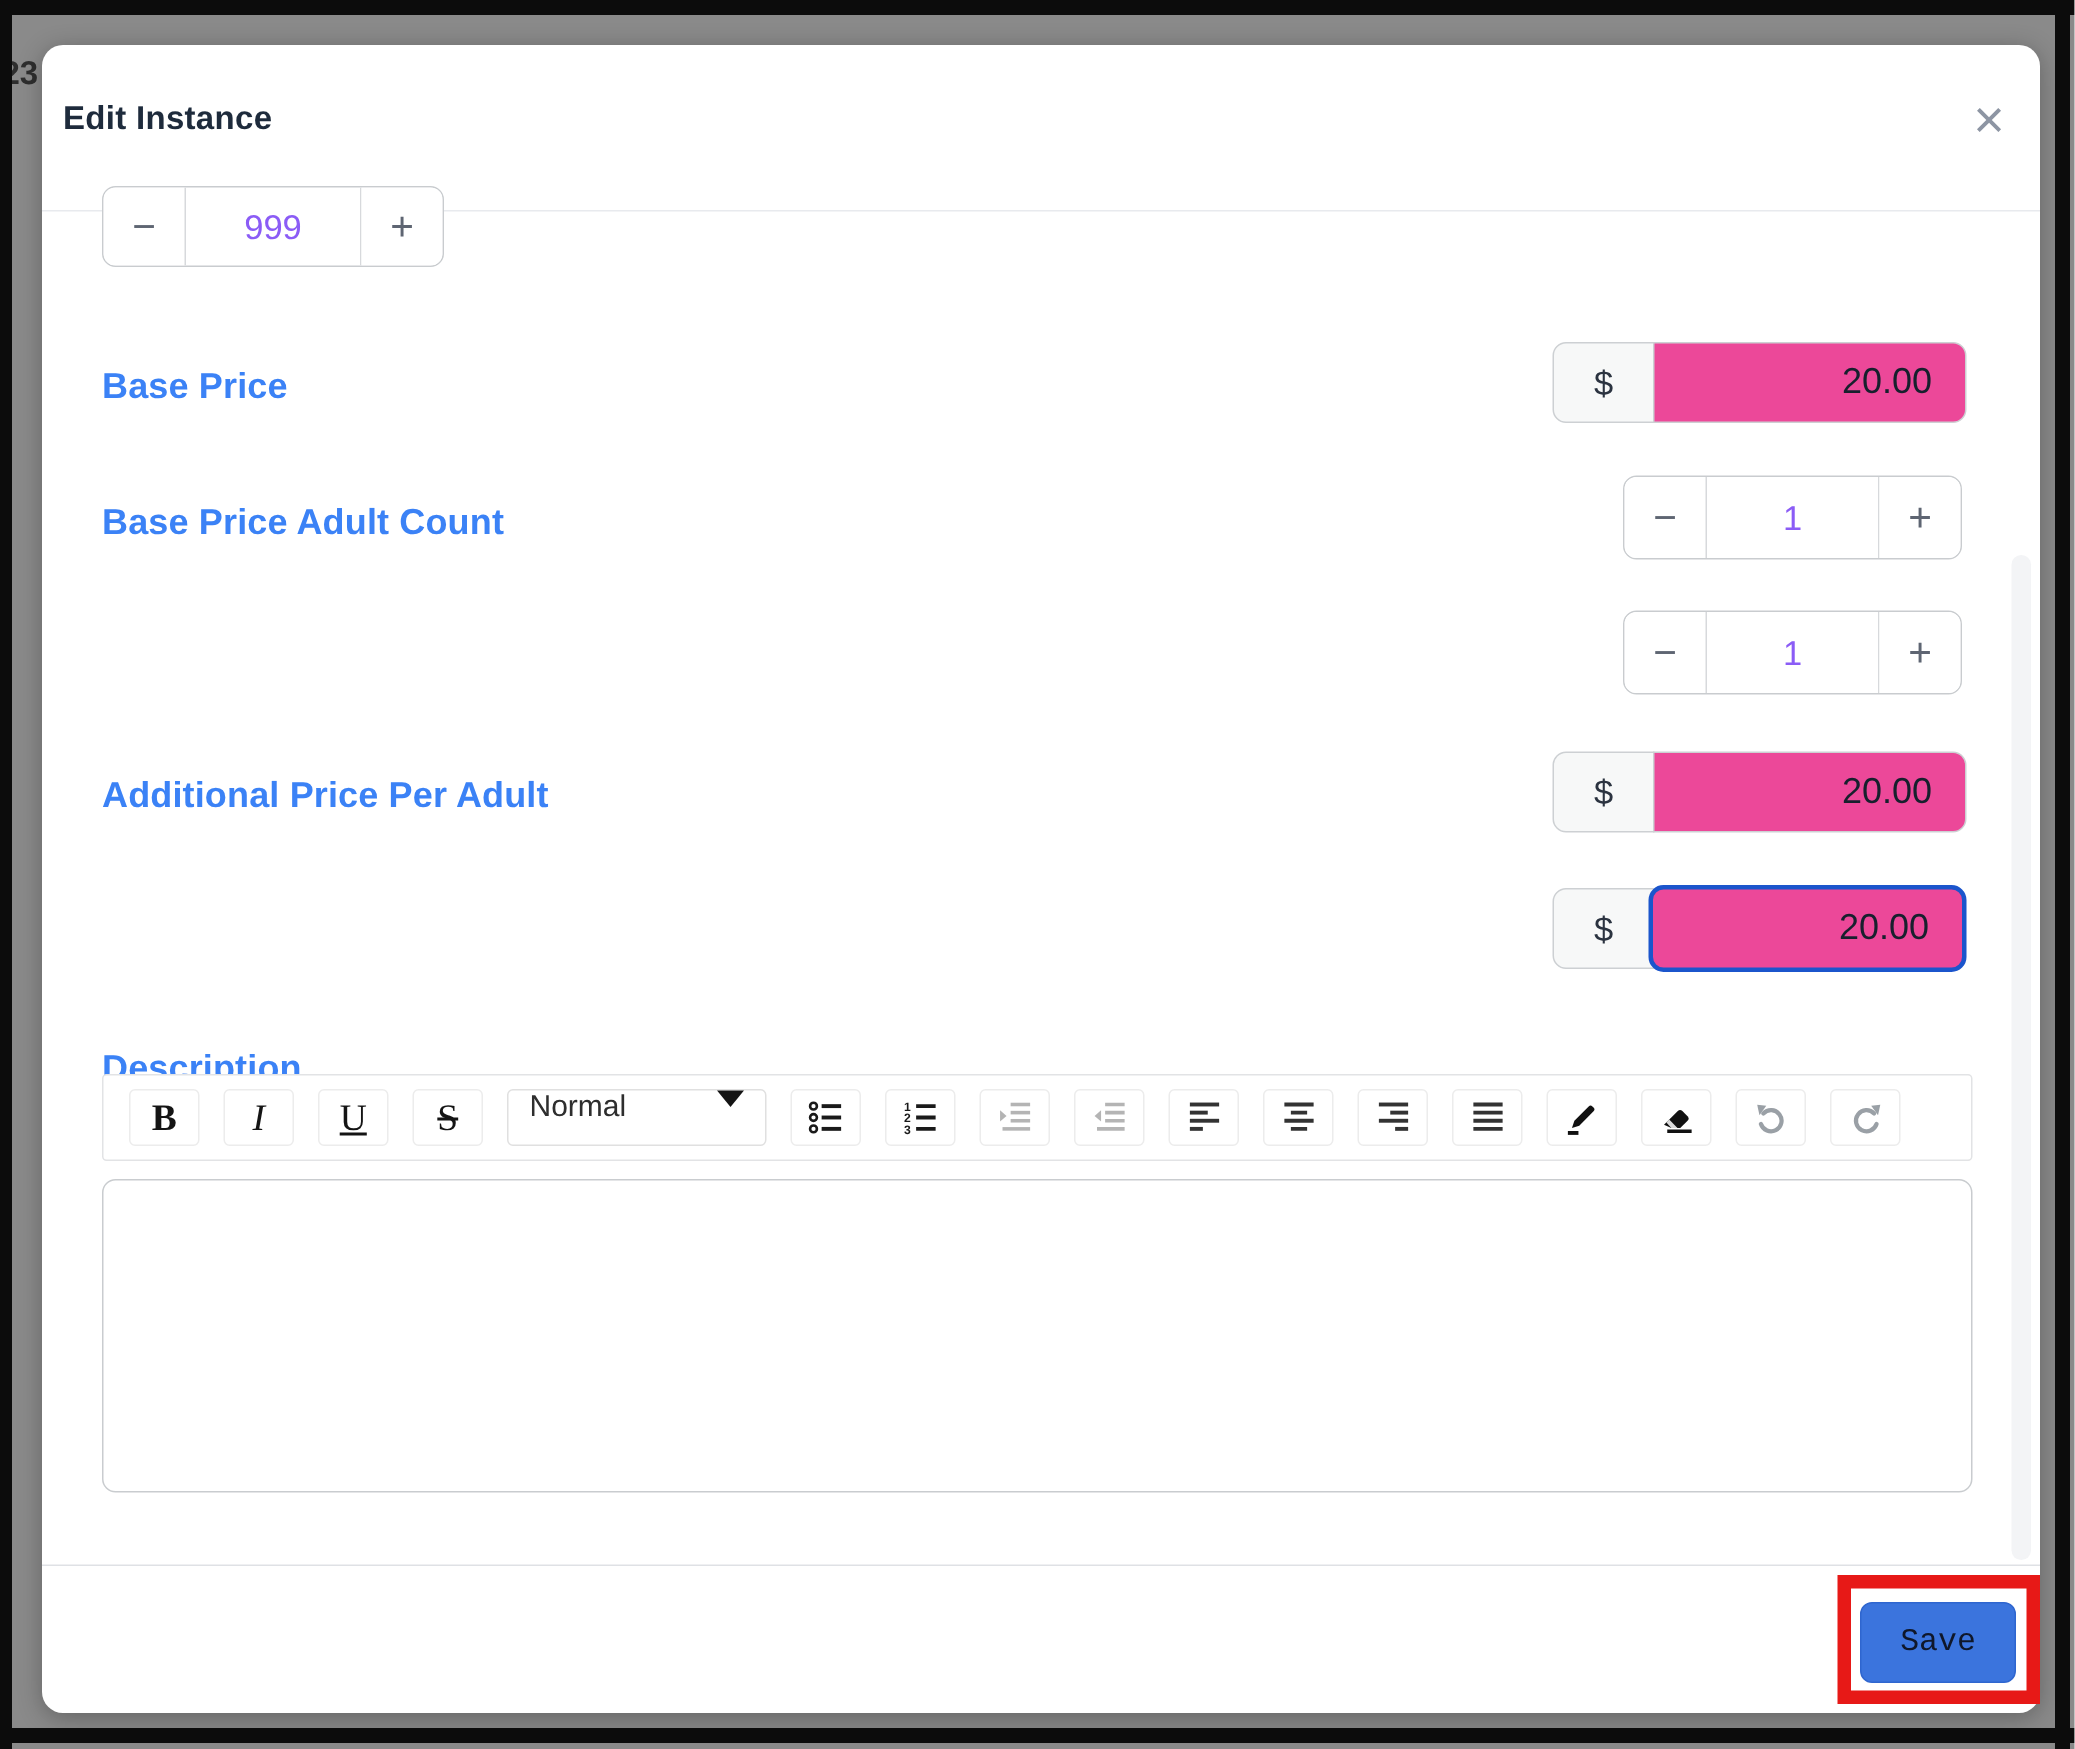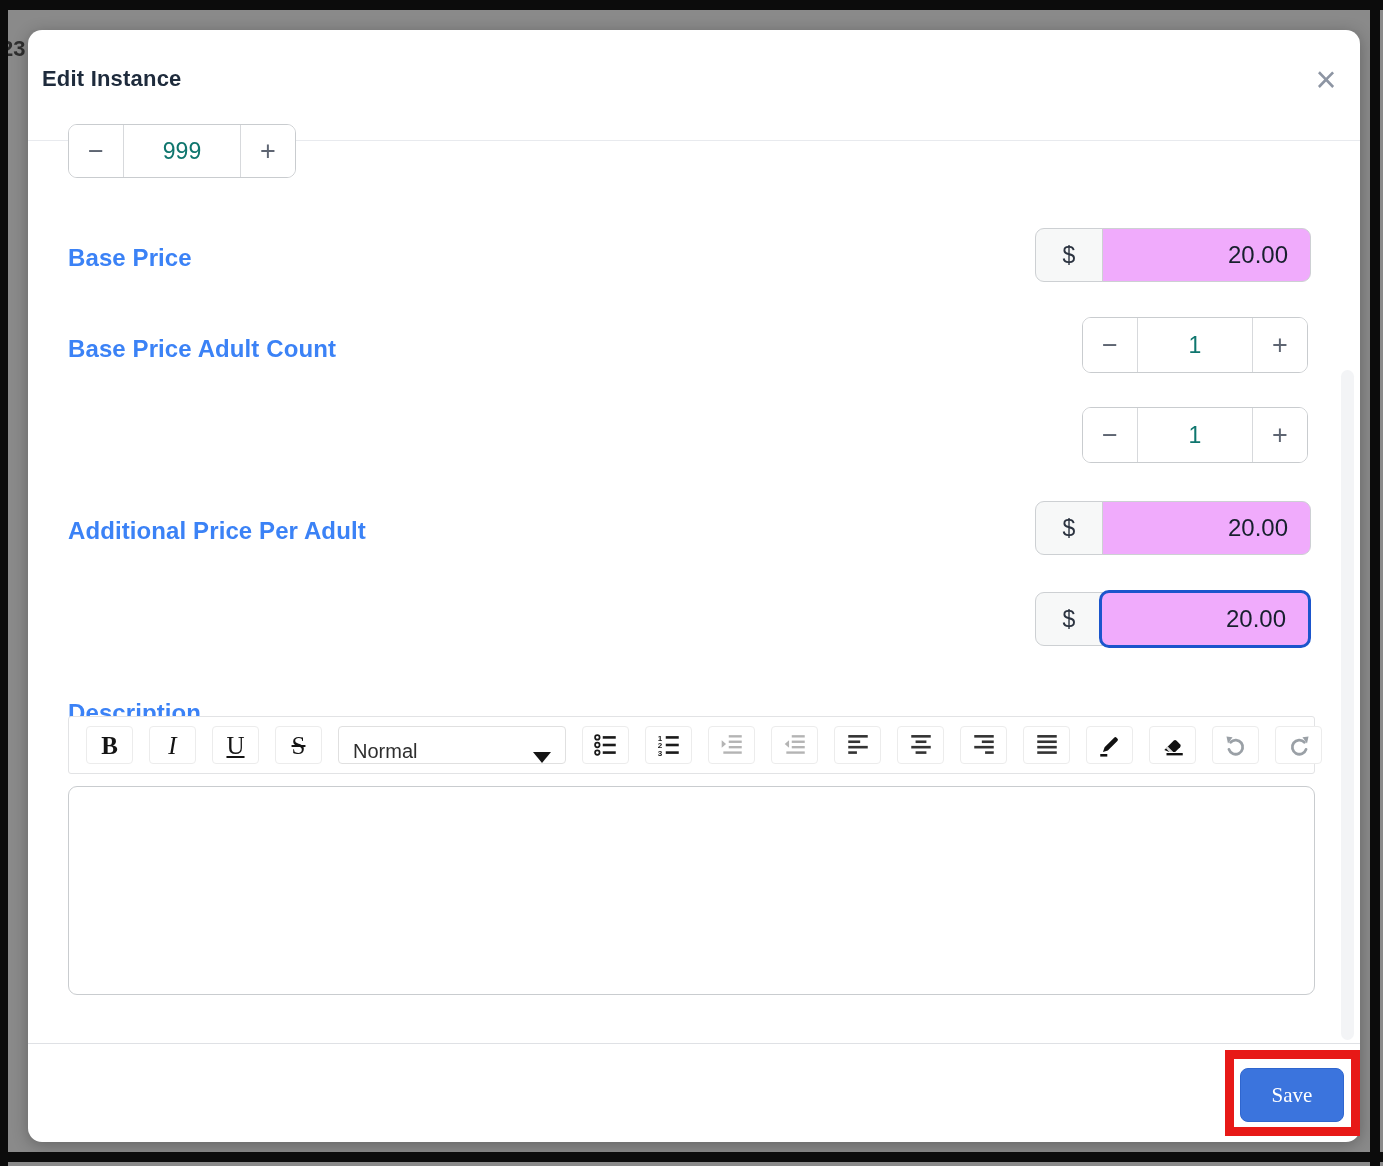--- a/index.html
+++ b/index.html
@@ -41,42 +41,42 @@
     position:absolute;display:flex;height:56px;box-sizing:border-box;
     border:1px solid #c9cccf;border-radius:9px;background:#fff;overflow:hidden;
   }
   .stepper .st-btn{
     width:54px;display:flex;align-items:center;justify-content:center;
     font-size:27px;color:#5e6572;cursor:pointer;background:#fff;
   }
   .stepper .st-val{
     flex:1;display:flex;align-items:center;justify-content:center;
     border-left:1px solid #d7d9dc;border-right:1px solid #d7d9dc;
-    font-size:23px;color:#0f766e;
+    font-size:23px;color:#8b5cf6;
   }
   .qty-stepper{left:40px;top:94px;width:228px;height:54px;}
   .stepper-adult{left:1054px;top:287px;width:226px;}
   .stepper-children{left:1054px;top:377px;width:226px;}
 
   
   .field-label{
     position:absolute;left:40px;
     font-size:24px;font-weight:700;color:#3b82f6;letter-spacing:.1px;
   }
   
   .currency-group{position:absolute;left:1007px;width:276px;height:54px;}
   .currency-prefix{
     position:absolute;left:0;top:0;width:68px;height:100%;box-sizing:border-box;
     background:#f7f8f8;border:1px solid #cdd0d3;border-radius:9px 0 0 9px;
     display:flex;align-items:center;justify-content:center;
     font-size:23px;color:#2b3340;
   }
   .currency-input{
     position:absolute;left:67px;top:0;right:0;bottom:0;box-sizing:border-box;
-    border:1px solid #cdd0d3;border-radius:0 9px 9px 0;background:#f0abfc;
+    border:1px solid #cdd0d3;border-radius:0 9px 9px 0;background:#ec4899;
     text-align:right;padding:0 22px 0 6px;outline:none;
     font-size:24px;color:#17202d;font-family:"Liberation Sans",sans-serif;width:209px;
   }
   .currency-input.focused{
     left:64px;top:-2px;bottom:-2px;height:58px;width:212px;
     border:3px solid #1b55cc;border-radius:10px;
   }
   .cg-base{top:198px;}
   .cg-add-adult{top:471px;}
   .cg-add-child{top:562px;}
@@ -91,23 +91,23 @@
     width:47px;height:38px;box-sizing:border-box;flex:0 0 auto;
     border:1px solid #ececec;border-radius:4px;background:#fff;
     display:flex;align-items:center;justify-content:center;cursor:pointer;
   }
   .tb-text{font-family:"Liberation Serif",serif;font-size:25px;color:#141414;line-height:1;}
   .tb-bold{font-weight:700;}
   .tb-italic{font-style:italic;}
   .tb-underline{text-decoration:underline;}
   .tb-strike{text-decoration:line-through;}
   .tb-dropdown{
-    width:228px;height:38px;box-sizing:border-box;flex:0 0 auto;
+    width:173px;height:38px;box-sizing:border-box;flex:0 0 auto;
     border:1px solid #e0e0e0;border-radius:4px;background:#fff;cursor:pointer;
-    display:flex;align-items:flex-end;justify-content:space-between;padding:0 14px;
+    display:flex;align-items:flex-start;justify-content:space-between;padding:0 14px;
   }
   .tb-dropdown .dd-label{font-size:20px;color:#2e2e2e;}
   .dd-caret{width:0;height:0;border-left:9px solid transparent;border-right:9px solid transparent;border-top:11px solid #141414;}
   .editor-area{
     position:absolute;left:40px;top:756px;width:1247px;height:209px;box-sizing:border-box;
     border:1px solid #c9cccf;border-radius:9px;background:#fff;cursor:text;
   }
   
   .scrollbar-track{
     position:absolute;left:1313px;top:340px;width:13px;height:670px;
@@ -115,21 +115,21 @@
   }
   
   .annotation-red{
     position:absolute;left:1197px;top:1020px;width:135px;height:86px;box-sizing:border-box;
     border:9px solid #e71917;z-index:4;
   }
   .save-btn{
     position:absolute;left:1212px;top:1038px;width:102px;height:52px;
     background:#3b74dd;border:1px solid #2f66cf;border-radius:8px;cursor:pointer;
     display:flex;align-items:center;justify-content:center;
-    color:#ffffff;font-size:21px;font-family:Liberation Serif, serif;
+    color:#0f172a;font-size:21px;font-family:Liberation Mono, monospace;
   }
   svg{display:block;}
 </style>
 </head>
 <body>
 
 <div class="bg-fragment">23</div>
 
 <div class="frame frame-top"></div>
 <div class="frame frame-left"></div>

